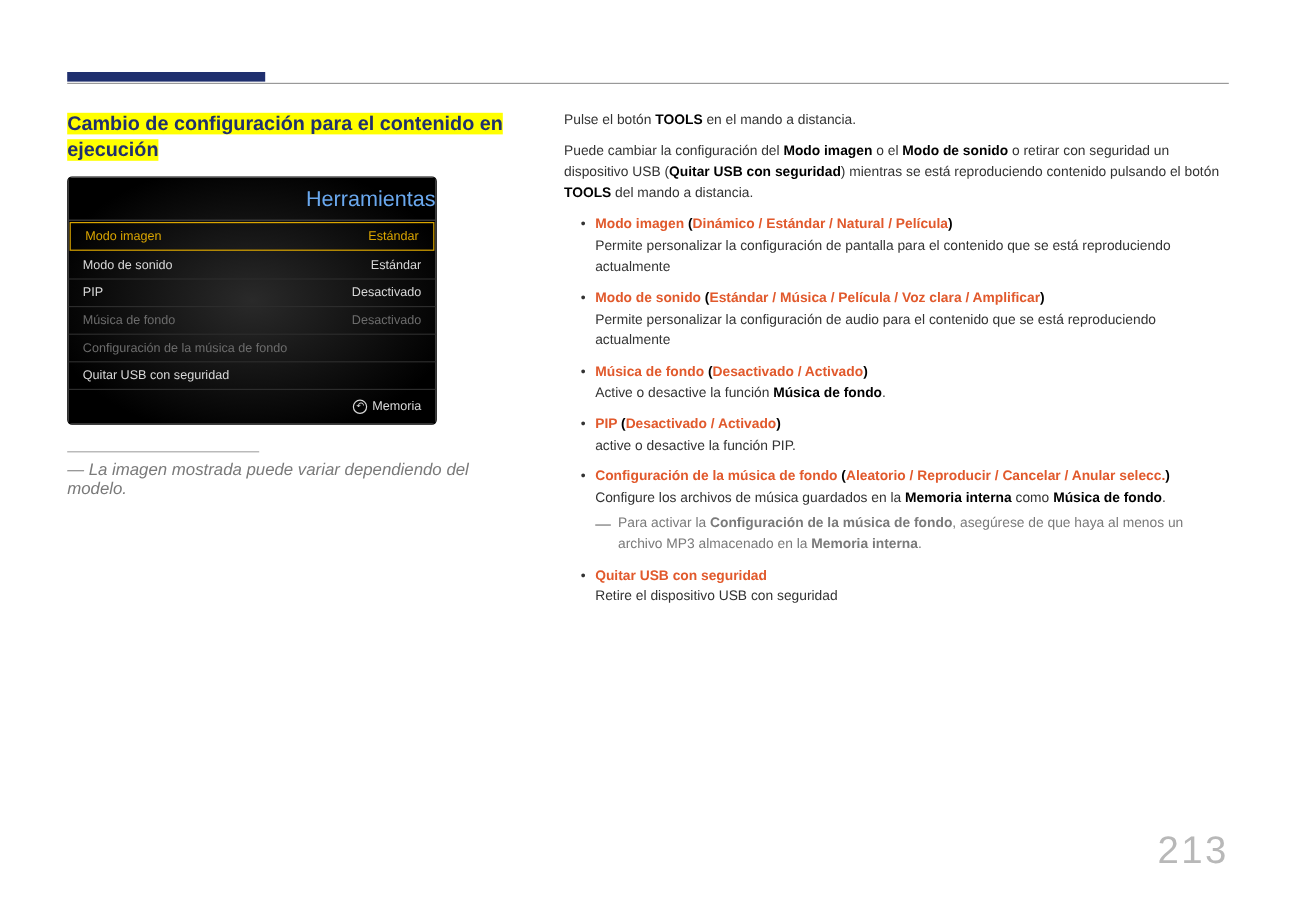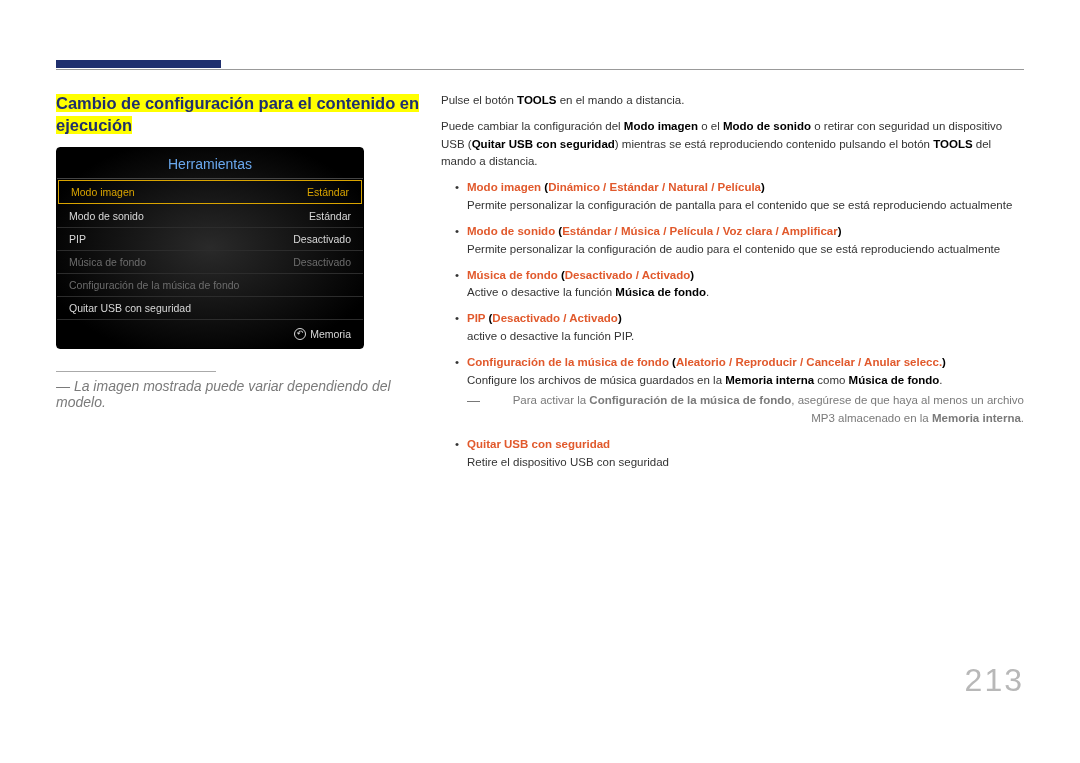--- a/index.html
+++ b/index.html
@@ -1,46 +1,46 @@
 <!DOCTYPE html>
 <html><head>
 <meta charset="utf-8">
 <style>
 * { margin: 0; padding: 0; box-sizing: border-box; }
 body { font-family: Arial, sans-serif; background: #fff; width: 1080px; height: 763px; position: relative; color: #333; }
 .page { padding: 60px 56px 0 56px; }
 .topline { height: 8px; background: #1f2f6e; width: 165px; margin-bottom: 1px; }
 .divider { height: 1px; background: #999; width: 100%; margin-bottom: 22px; }
-.columns { display: flex; gap: 15px; }
+.columns { display: flex; gap: 44px; }
 .left { width: 370px; flex-shrink: 0; }
 .right { flex: 1; font-size: 11.5px; line-height: 1.55; color: #333; }
 .section-title { font-size: 16.5px; font-weight: bold; color: #1f2f6e; line-height: 1.35; }
 .hl { background: #ffff00; }
 .tv-panel { margin-top: 10px; background: radial-gradient(ellipse at center, #2a2a2a 0%, #000 80%); border: 1px solid #000; border-radius: 4px; width: 308px; overflow: hidden; }
-.tv-title { text-align: center; color: #6aa8ee; font-size: 14px; padding: 8px 0 6px; }
+.tv-title { text-align: right; color: #6aa8ee; font-size: 18px; padding: 8px 0 6px; }
 .tv-rows { border-top: 1px solid #444; }
 .tv-row { display: flex; justify-content: space-between; padding: 5px 12px; font-size: 10.5px; color: #d8d8d8; border-bottom: 1px solid #2c2c2c; }
 .tv-row.selected { border: 1px solid #d9a400; color: #d9a400; margin: 1px; }
 .tv-row.dim { color: #6c6c6c; }
 .tv-footer { display: flex; justify-content: flex-end; padding: 8px 12px; align-items: center; gap: 4px; }
 .ret-icon { display: inline-flex; width: 12px; height: 12px; border: 1px solid #d8d8d8; border-radius: 50%; align-items: center; justify-content: center; font-size: 8px; color: #d8d8d8; }
 .ret-text { color: #d8d8d8; font-size: 10.5px; }
 .footnote-rule { border: none; border-top: 1px solid #aaa; width: 160px; margin: 22px 0 6px; }
 .footnote { font-size: 14px; color: #7a7a7a; font-style: italic; }
 .footnote .dash { color: #7a7a7a; }
 .para { margin-bottom: 8px; }
 .emph-black { font-weight: bold; color: #000; text-align: center; }
 .emph-red { font-weight: bold; color: #e1592c; }
 .bullets { list-style: none; margin-left: 14px; }
 .bullets > li { position: relative; padding-left: 12px; margin-bottom: 8px; }
 .bullets > li::before { content: "•"; position: absolute; left: 0; top: 0; }
 .sep-red { color: #e1592c; font-weight: bold; }
 .subnote { margin-left: 0; font-size: 11.5px; display: flex; gap: 6px; margin-top: 3px; }
 .subnote .dash { color: #666; font-size: 13px; line-height: 1; margin-top: 2px; flex-shrink:0; }
-.page-num { position: absolute; bottom: 64px; right: 56px; font-size: 32px; color: #b8b8b8; font-weight: 300; letter-spacing: 2px; }
+.page-num { position: absolute; bottom: 36px; right: 56px; font-size: 32px; color: #b8b8b8; font-weight: 300; letter-spacing: 2px; }
 </style>
 </head>
 <body>
 
 <div class="page">
   <div class="topline"></div>
   <div class="divider"></div>
 
   <div class="columns">
 
@@ -114,21 +114,21 @@
         </li>
         <li>
           <span class="emph-red">PIP</span><span class="emph-black"> (</span><span class="emph-red">Desactivado</span><span class="sep-red"> / </span><span class="emph-red">Activado</span><span class="emph-black">)</span><br>
           <span>active o desactive la función PIP.</span>
         </li>
         <li>
           <span class="emph-red">Configuración de la música de fondo</span><span class="emph-black"> (</span><span class="emph-red">Aleatorio</span><span class="sep-red"> / </span><span class="emph-red">Reproducir</span><span class="sep-red"> / </span><span class="emph-red">Cancelar</span><span class="sep-red"> / </span><span class="emph-red">Anular selecc.</span><span class="emph-black">)</span><br>
           <span>Configure los archivos de música guardados en la </span><span class="emph-black">Memoria interna</span><span> como </span><span class="emph-black">Música de fondo</span><span>.</span>
           <div class="subnote">
             <span class="dash">―</span>
-            <span style="color:#7a7a7a;text-align:right;">
+            <span style="color:#7a7a7a;">
               <span>Para activar la </span><span style="font-weight:bold;">Configuración de la música de fondo</span><span>, asegúrese de que haya al menos un archivo MP3 almacenado en la </span><span style="font-weight:bold;">Memoria interna</span><span>.</span>
             </span>
           </div>
         </li>
         <li>
           <span class="emph-red">Quitar USB con seguridad</span><br>
           <span>Retire el dispositivo USB con seguridad</span>
         </li>
       </ul>
     </div>

